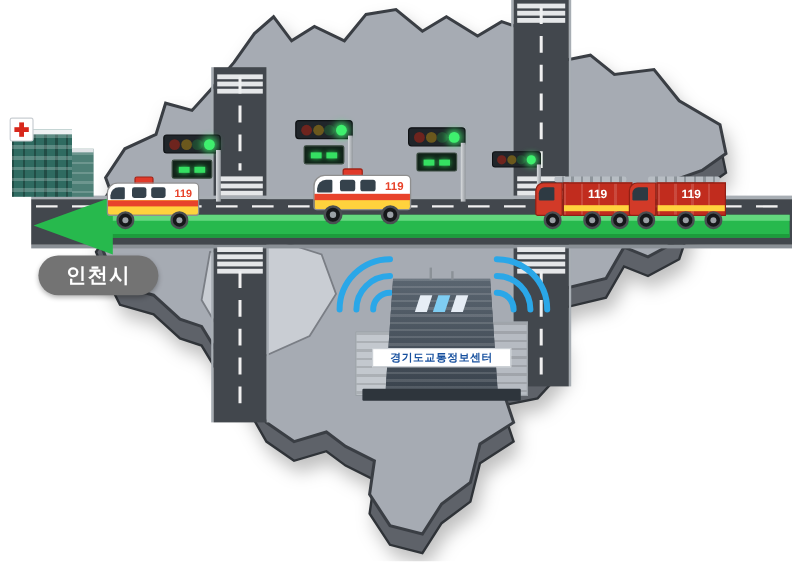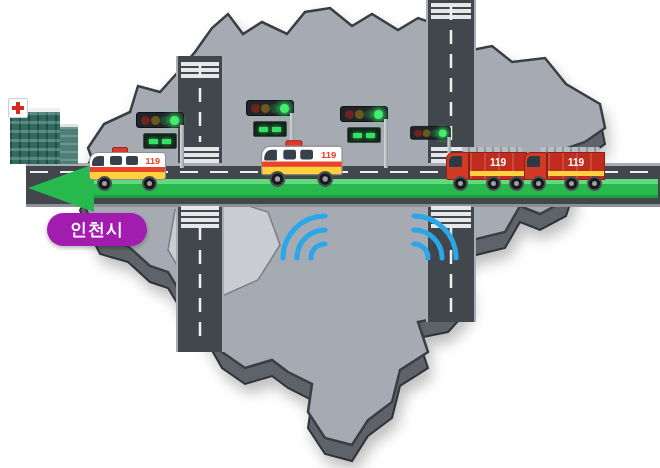--- a/index.html
+++ b/index.html
@@ -5,21 +5,21 @@
   html,body{margin:0;padding:0;background:#fff;}
   .stage{position:relative;width:660px;height:468px;background:#fff;overflow:hidden;
          font-family:"Liberation Sans","DejaVu Sans",sans-serif;}
   .stage svg.bg{position:absolute;left:0;top:0;}
   .map-g{filter:drop-shadow(4px 9px 7px rgba(0,0,0,.25));}
 
   
   .pill{position:absolute;height:33px;width:100px;border-radius:17px;color:#fff;
         font-weight:bold;font-size:17px;letter-spacing:1px;display:flex;align-items:center;
         justify-content:center;box-shadow:0 2px 4px rgba(0,0,0,.3);}
-  .pill-incheon{left:47px;top:213px;background:#a21caf;}
+  .pill-incheon{left:32px;top:213px;background:#737373;}
   .pill-gyeonggi{left:508px;top:213px;background:#1766c2;}
 
   
   .hospital{position:absolute;left:8px;top:98px;width:72px;height:66px;}
   .hosp-main{position:absolute;left:2px;top:10px;width:50px;height:56px;background:#2f6b61;
     border-top:4px solid #eef1f3;box-sizing:border-box;
     background-image:repeating-linear-gradient(180deg,rgba(255,255,255,.22) 0 3px,transparent 3px 9px),
                      repeating-linear-gradient(90deg,rgba(0,0,0,.28) 0 2px,transparent 2px 9px);}
   .hosp-wing{position:absolute;left:52px;top:26px;width:18px;height:40px;background:#4d7f76;
     border-top:3px solid #dfe3e6;box-sizing:border-box;
@@ -302,16 +302,30 @@
     </div>
     <div class="ft-body">
       <div class="ft-num">119</div>
       <div class="ft-stripe"></div>
     </div>
     <div class="wheel wheel-front"></div>
     <div class="wheel wheel-mid"></div>
     <div class="wheel wheel-rear"></div>
   </div>
 
+  <div class="center-building">
+    <div class="cb-wing-l"></div>
+    <div class="cb-wing-r"></div>
+    <div class="cb-tower"></div>
+    <div class="cb-ant a1"></div>
+    <div class="cb-ant a2"></div>
+    <div class="cb-logo">
+        <i></i>
+        <i></i>
+        <i></i>
+      </div>
+    <div class="cb-name">경기도교통정보센터</div>
+    <div class="cb-base"></div>
+  </div>
 
   <div class="pill pill-incheon">인천시</div>
 
 </div>
 
 </body></html>

